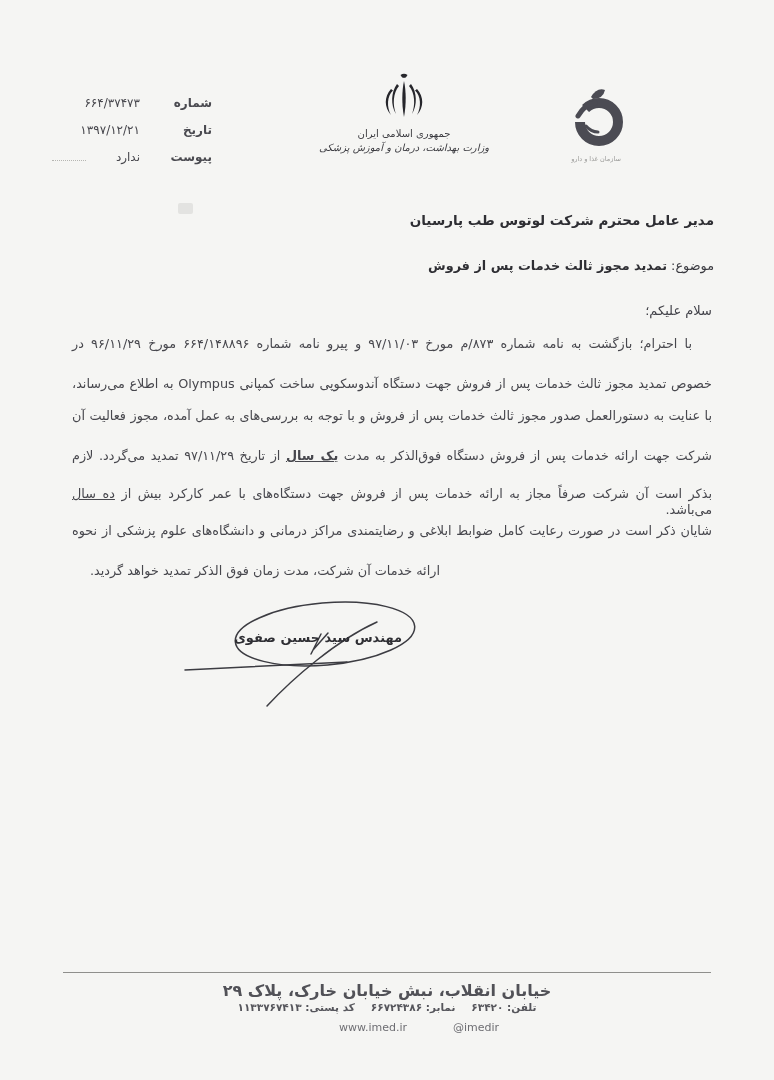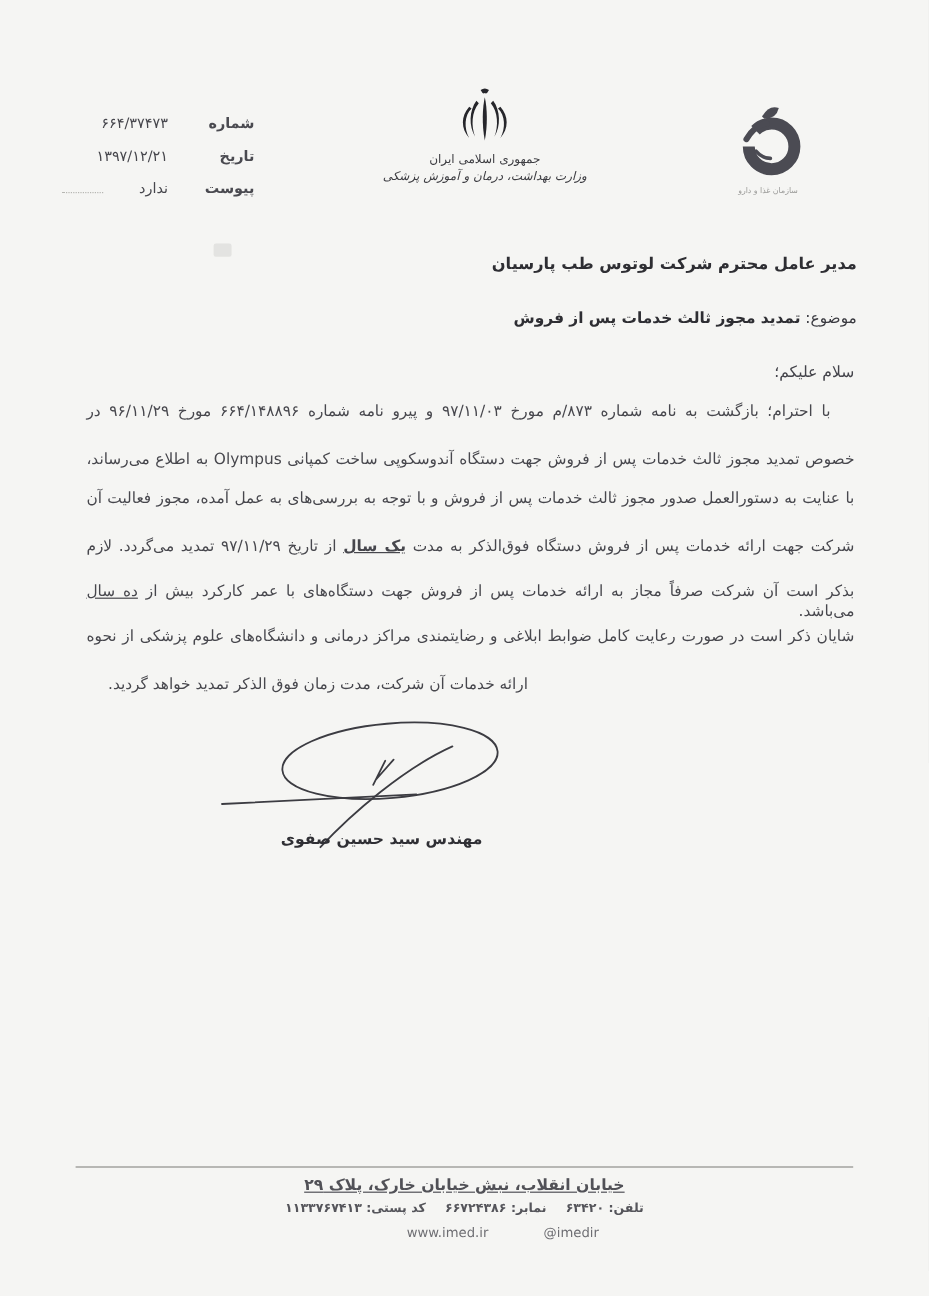--- a/index.html
+++ b/index.html
@@ -12,21 +12,21 @@
   .meta{position:absolute;top:96px;right:562px;width:160px;}
   .meta-row{display:flex;direction:rtl;gap:30px;align-items:baseline;
     font-size:12px;color:#46464c;margin-bottom:13px;white-space:nowrap;}
   .meta-row .lbl{min-width:42px;font-weight:bold;color:#4a4a50;}
   .meta-row .val{letter-spacing:.5px;}
   .dash-line{display:inline-block;width:34px;border-bottom:1px dotted #b6b6b2;height:8px;}
   .emblem-wrap{position:absolute;top:72px;left:318px;width:172px;text-align:center;}
   .emblem-svg{display:block;margin:0 auto;}
   .emblem-cap1{font-size:10px;color:#3d3d42;margin-top:4px;}
   .emblem-cap2{font-size:10px;font-style:italic;color:#3d3d42;margin-top:3px;}
-  .fda-wrap{position:absolute;top:86px;left:592px;width:96px;text-align:center;}
+  .fda-wrap{position:absolute;top:86px;left:548px;width:96px;text-align:center;}
   .fda-cap{font-size:6.5px;color:#9a9a98;filter:blur(.6px);margin-top:1px;direction:rtl;}
   .smudge{position:absolute;left:178px;top:203px;width:15px;height:11px;
     background:#dcdcd9;opacity:.7;border-radius:2px;}
   
   .rtl-line{position:absolute;direction:rtl;white-space:nowrap;}
   .recipient{top:212px;right:60px;font-size:13.5px;font-weight:bold;color:#2e2e33;}
   .subject{top:258px;right:60px;font-size:12.8px;color:#3a3a40;}
   .subject .subj-text{font-weight:bold;color:#2e2e33;}
   .greeting{top:303px;right:62px;font-size:13px;color:#43434a;}
   .jline{position:absolute;left:72px;width:640px;direction:rtl;font-size:12.8px;
@@ -35,29 +35,29 @@
   .jl1{top:336px;padding-right:20px;}
   .jl2{top:376px;}
   .jl3{top:408px;}
   .jl4{top:448px;}
   .jl5{top:486px;}
   .jl6{top:523px;}
   .lastline{position:absolute;left:90px;top:563px;direction:rtl;white-space:nowrap;
     font-size:12.8px;color:#47474d;}
   
   .sig-scribble{position:absolute;left:175px;top:596px;}
-  .sig-text{position:absolute;left:185px;top:690px;width:266px;text-align:center;
+  .sig-text{position:absolute;left:185px;top:628px;width:266px;text-align:center;
     direction:rtl;color:#2f2f34;}
   .sig-name{font-size:13px;font-weight:bold;line-height:19px;}
   .sig-title{font-size:13px;font-weight:bold;line-height:19px;}
   
   .footer-rule{position:absolute;left:63px;top:972px;width:648px;height:0;
     border-top:1.6px solid #8f8f8c;}
   .footer-line{position:absolute;left:0;width:774px;text-align:center;direction:rtl;}
-  .f-address{top:981px;font-size:13px;font-weight:bold;color:#515157;text-decoration:underline;}
+  .f-address{top:981px;font-size:16px;font-weight:bold;color:#515157;}
   .f-contact{top:1001px;font-size:10.5px;color:#55555b;display:flex;
     justify-content:center;gap:16px;direction:rtl;}
   .f-contact span{font-weight:bold;}
   .f-web{top:1021px;font-size:11px;color:#6e6e73;direction:ltr;display:flex;
     justify-content:center;gap:46px;padding-left:32px;}
 </style>
 </head>
 <body>
 
 <div class="page">

